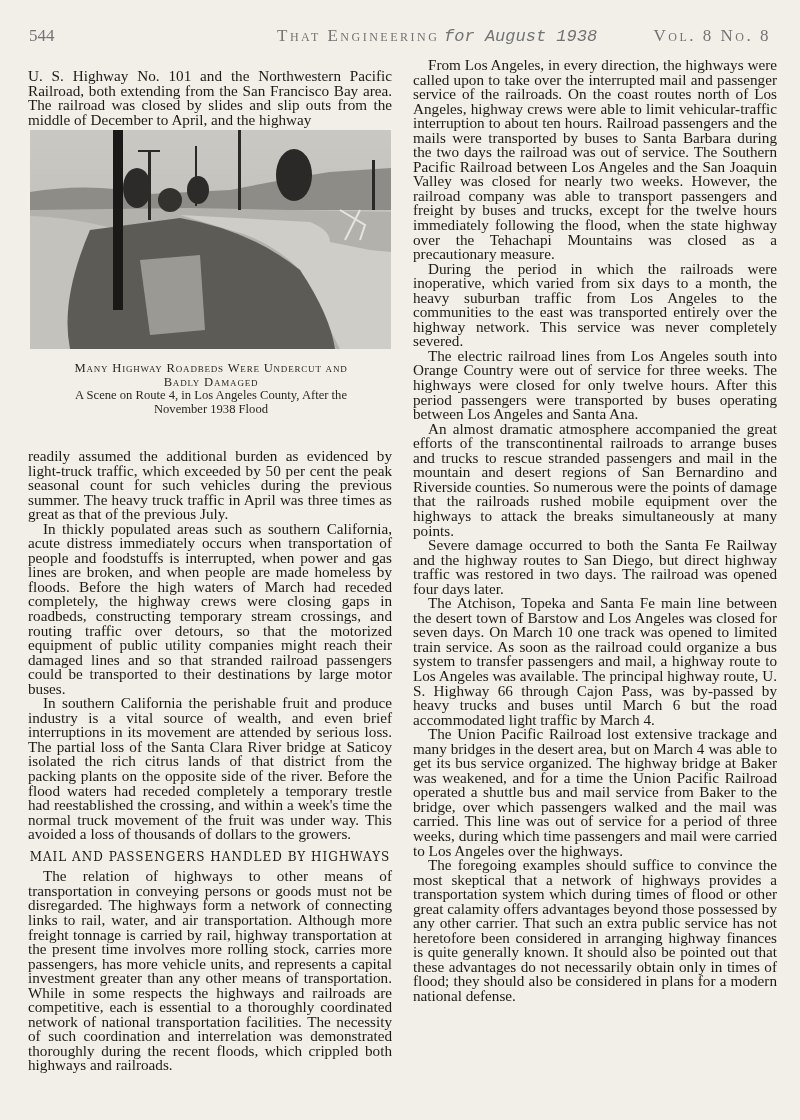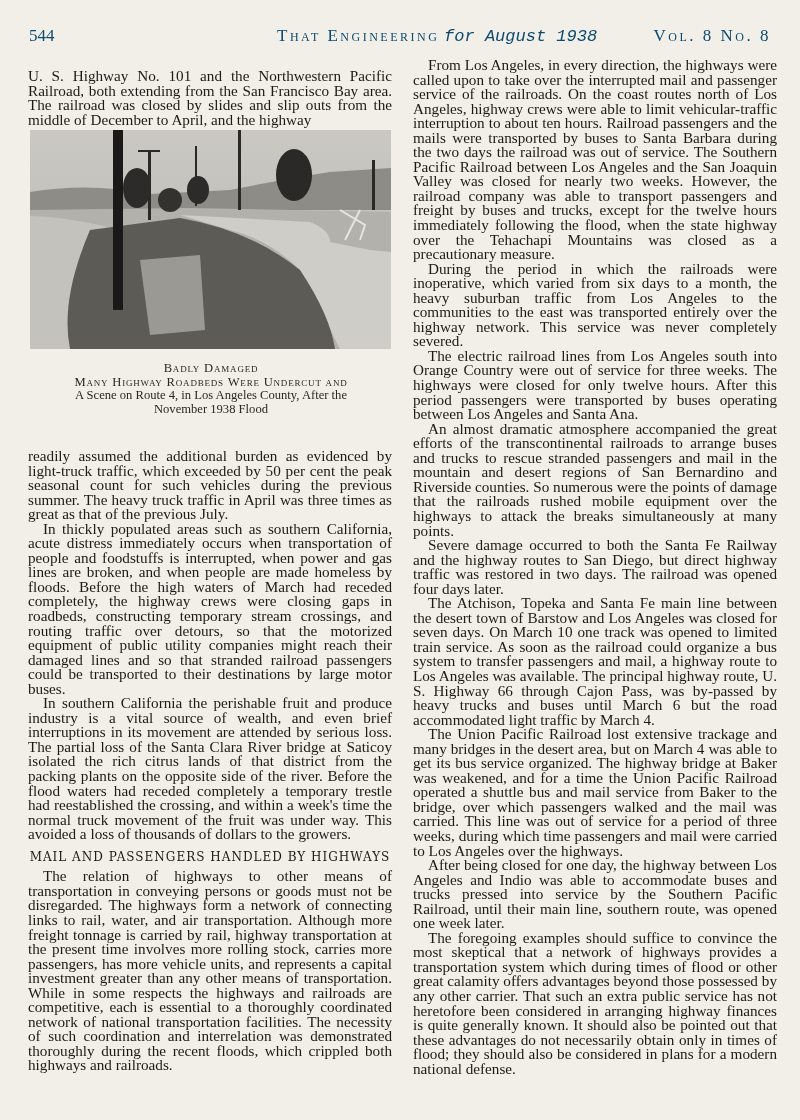--- a/index.html
+++ b/index.html
@@ -6,21 +6,21 @@
   body {
     width: 800px; height: 1120px; overflow: hidden;
     background: #f1efe8;
     font-family: "DejaVu Serif", "Liberation Serif", serif;
     color: #1c1a17;
     position: relative;
   }
   .page { position: absolute; left: 0; top: 0; width: 800px; height: 1120px; }
   .runhead {
     position: absolute; top: 26px; left: 29px; right: 29px; height: 22px;
-    font-family: "Liberation Serif", serif; font-size: 17px; color: #0c4a6e;
+    font-family: "Liberation Serif", serif; font-size: 17px; color: #737373;
   }
   .runhead .pageno { position: absolute; left: 0; top: 0; }
   .runhead .journal { position: absolute; left: 248px; top: 0; letter-spacing: 0.5px; }
   .runhead .journal .sc { font-variant: small-caps; letter-spacing: 2.5px; }
   .runhead .journal i { letter-spacing: 0; font-family: Liberation Mono, monospace; }
   .runhead .vol { position: absolute; right: 0; top: 0; font-variant: small-caps; letter-spacing: 2.5px; }
 
   .col {
     position: absolute; top: 58px; width: 364px;
     font-family: "Liberation Serif", serif;
@@ -97,31 +97,30 @@
       <rect x="342" y="30" width="3" height="50" fill="#2a2927"></rect>
       <ellipse cx="107" cy="58" rx="14" ry="20" fill="#2c2b29"></ellipse>
       <ellipse cx="140" cy="70" rx="12" ry="12" fill="#33322f"></ellipse>
       <ellipse cx="168" cy="60" rx="11" ry="14" fill="#2c2b29"></ellipse>
       <ellipse cx="264" cy="45" rx="18" ry="26" fill="#2a2927"></ellipse>
       <path d="M310,80 L335,95 L330,110 M315,110 L330,80" stroke="#e6e4de" stroke-width="2" fill="none"></path>
     </svg>
   </div>
 
   <div class="caption">
+    <div class="cap-title">Many Highway Roadbeds Were Undercut and</div>
     <div class="cap-title">Badly Damaged</div>
-    <div class="cap-title">Many Highway Roadbeds Were Undercut and</div>
     <div>A Scene on Route 4, in Los Angeles County, After the</div>
     <div>November 1938 Flood</div>
   </div>
 
   <div class="col col-right">
     <p>From Los Angeles, in every direction, the highways were called upon to take over the interrupted mail and passenger service of the railroads. On the coast routes north of Los Angeles, highway crews were able to limit vehicular-traffic interruption to about ten hours. Railroad passengers and the mails were transported by buses to Santa Barbara during the two days the railroad was out of service. The Southern Pacific Railroad between Los Angeles and the San Joaquin Valley was closed for nearly two weeks. However, the railroad company was able to transport passengers and freight by buses and trucks, except for the twelve hours immediately following the flood, when the state highway over the Tehachapi Mountains was closed as a precautionary measure.</p>
     <p>During the period in which the railroads were inoperative, which varied from six days to a month, the heavy suburban traffic from Los Angeles to the communities to the east was transported entirely over the highway network. This service was never completely severed.</p>
     <p>The electric railroad lines from Los Angeles south into Orange Country were out of service for three weeks. The highways were closed for only twelve hours. After this period passengers were transported by buses operating between Los Angeles and Santa Ana.</p>
     <p>An almost dramatic atmosphere accompanied the great efforts of the transcontinental railroads to arrange buses and trucks to rescue stranded passengers and mail in the mountain and desert regions of San Bernardino and Riverside counties. So numerous were the points of damage that the railroads rushed mobile equipment over the highways to attack the breaks simultaneously at many points.</p>
     <p>Severe damage occurred to both the Santa Fe Railway and the highway routes to San Diego, but direct highway traffic was restored in two days. The railroad was opened four days later.</p>
     <p>The Atchison, Topeka and Santa Fe main line between the desert town of Barstow and Los Angeles was closed for seven days. On March 10 one track was opened to limited train service. As soon as the railroad could organize a bus system to transfer passengers and mail, a highway route to Los Angeles was available. The principal highway route, U. S. Highway 66 through Cajon Pass, was by-passed by heavy trucks and buses until March 6 but the road accommodated light traffic by March 4.</p>
     <p>The Union Pacific Railroad lost extensive trackage and many bridges in the desert area, but on March 4 was able to get its bus service organized. The highway bridge at Baker was weakened, and for a time the Union Pacific Railroad operated a shuttle bus and mail service from Baker to the bridge, over which passengers walked and the mail was carried. This line was out of service for a period of three weeks, during which time passengers and mail were carried to Los Angeles over the highways.</p>
-    <p>After being closed for one day, the highway between Los Angeles and Indio was able to accommodate buses and trucks pressed into service by the Southern Pacific Railroad, until their main line, southern route, was opened one week later.</p>
     <p>The foregoing examples should suffice to convince the most skeptical that a network of highways provides a transportation system which during times of flood or other great calamity offers advantages beyond those possessed by any other carrier. That such an extra public service has not heretofore been considered in arranging highway finances is quite generally known. It should also be pointed out that these advantages do not necessarily obtain only in times of flood; they should also be considered in plans for a modern national defense.</p>
   </div>
 
 </div>
 
 </body></html>

